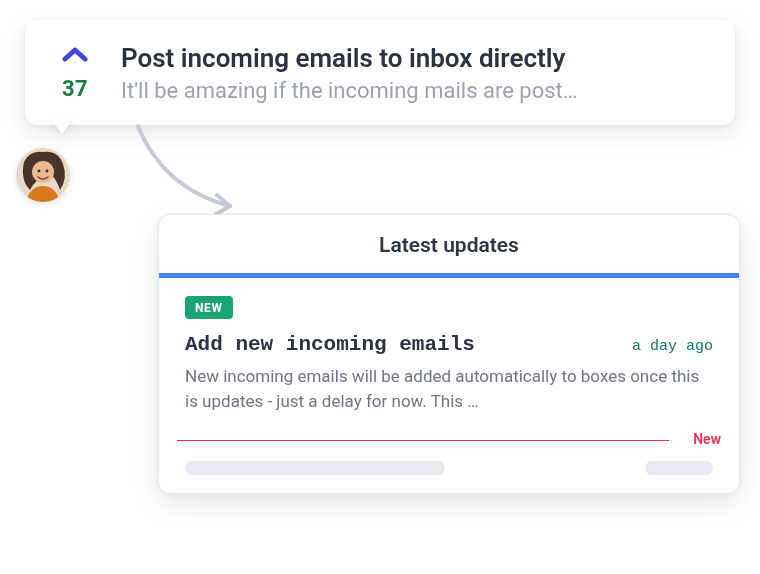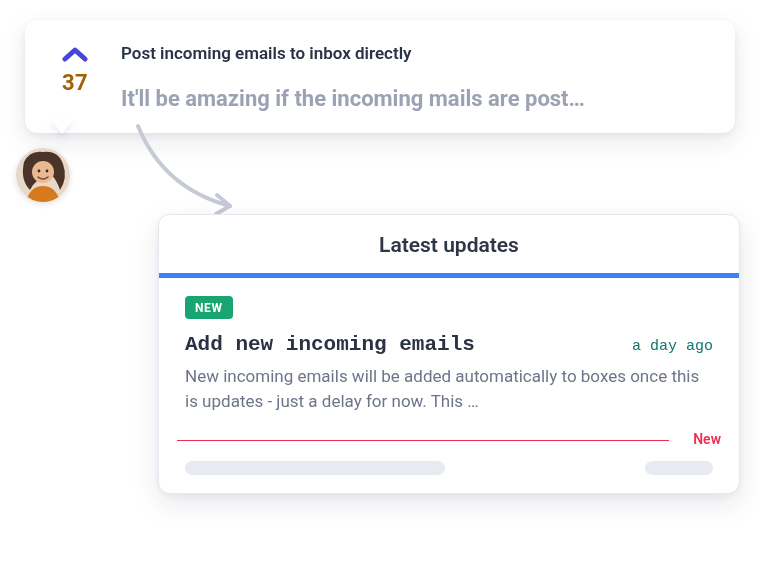--- a/index.html
+++ b/index.html
@@ -14,24 +14,24 @@
     width: 710px;
     background: #fff;
     border-radius: 12px;
     box-shadow: 0 8px 24px rgba(20,30,60,0.10), 0 2px 6px rgba(20,30,60,0.06);
     padding: 22px 30px 22px 26px;
     display: flex;
     gap: 22px;
   }
   .vote-col { display:flex; flex-direction:column; align-items:center; width:48px; padding-top:4px; }
   .vote-chevron svg { display:block; }
-  .vote-count { font-size: 22px; font-weight: 700; color: #a16207; margin-top: 8px; letter-spacing: 0.5px; }
+  .vote-count { font-size: 22px; font-weight: 700; color: #15803d; margin-top: 14px; letter-spacing: 0.5px; }
   .req-body { flex:1; min-width:0; }
-  .req-title { font-size: 17px; font-weight: 600; color: #2a3244; line-height:1.3; }
-  .req-desc  { font-size: 22px; color: #9aa2b4; margin-top: 22px; white-space: nowrap; overflow:hidden; text-overflow: ellipsis; font-weight: bold; }
+  .req-title { font-size: 26px; font-weight: 600; color: #2a3244; line-height:1.3; }
+  .req-desc  { font-size: 22px; color: #9aa2b4; margin-top: 2px; white-space: nowrap; overflow:hidden; text-overflow: ellipsis; }
 
   
   .tail {
     position:absolute;
     top: 118px;
     left: 50px;
     width: 0; height: 0;
     border-left: 12px solid transparent;
     border-right: 12px solid transparent;
     border-top: 16px solid #fff;

